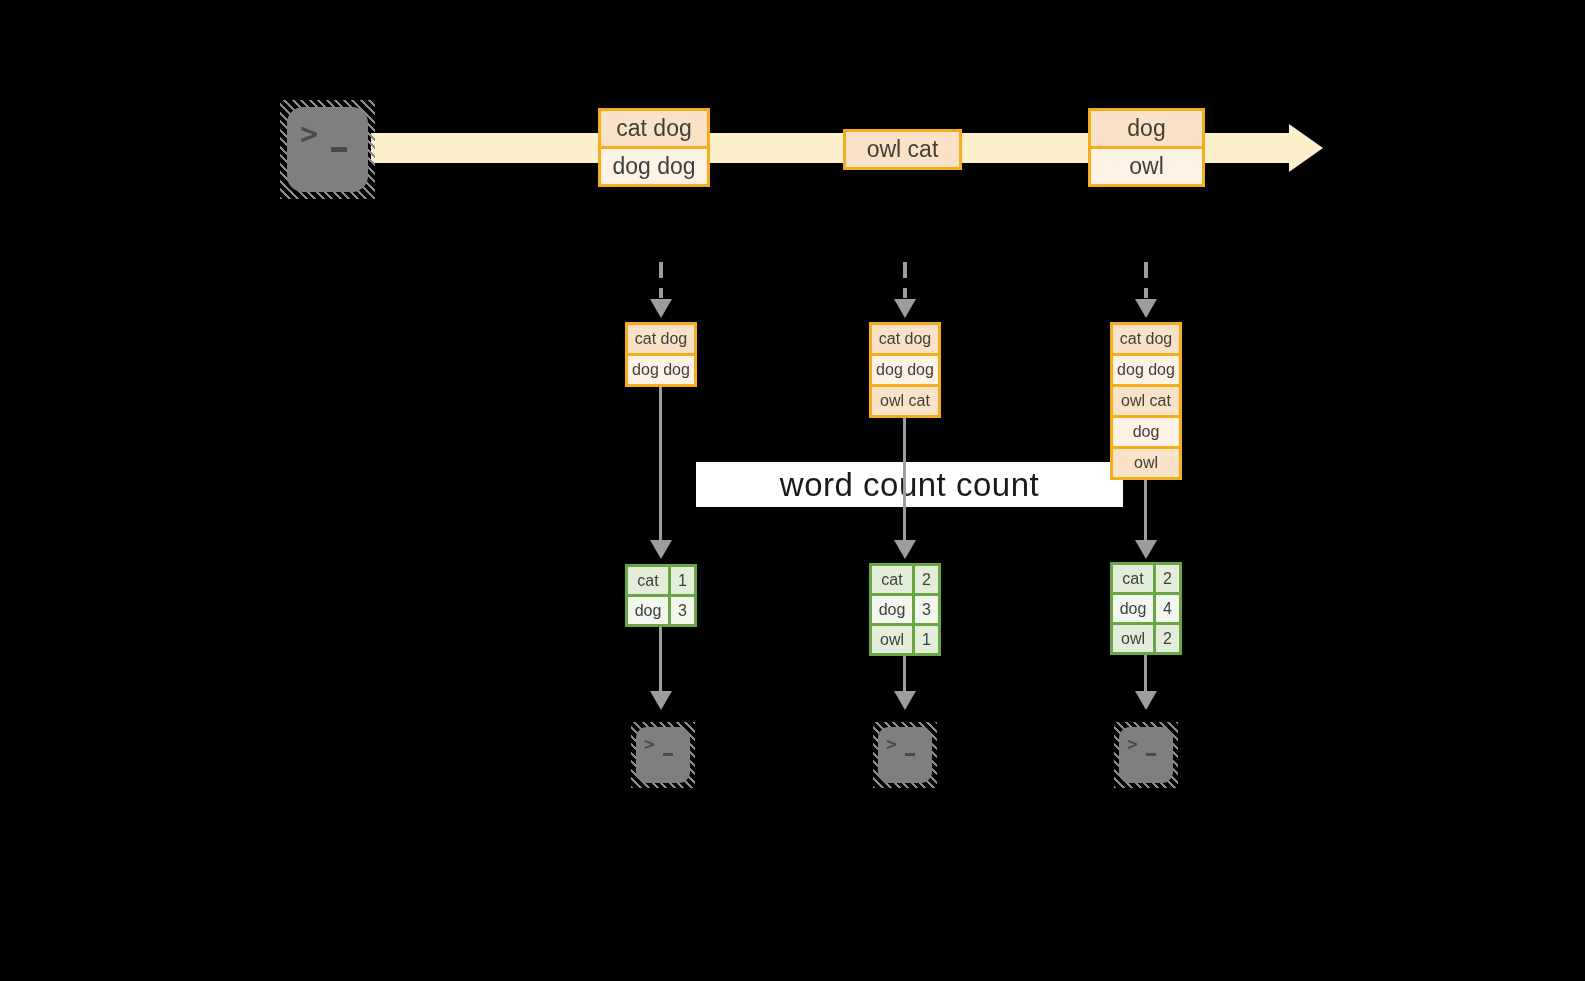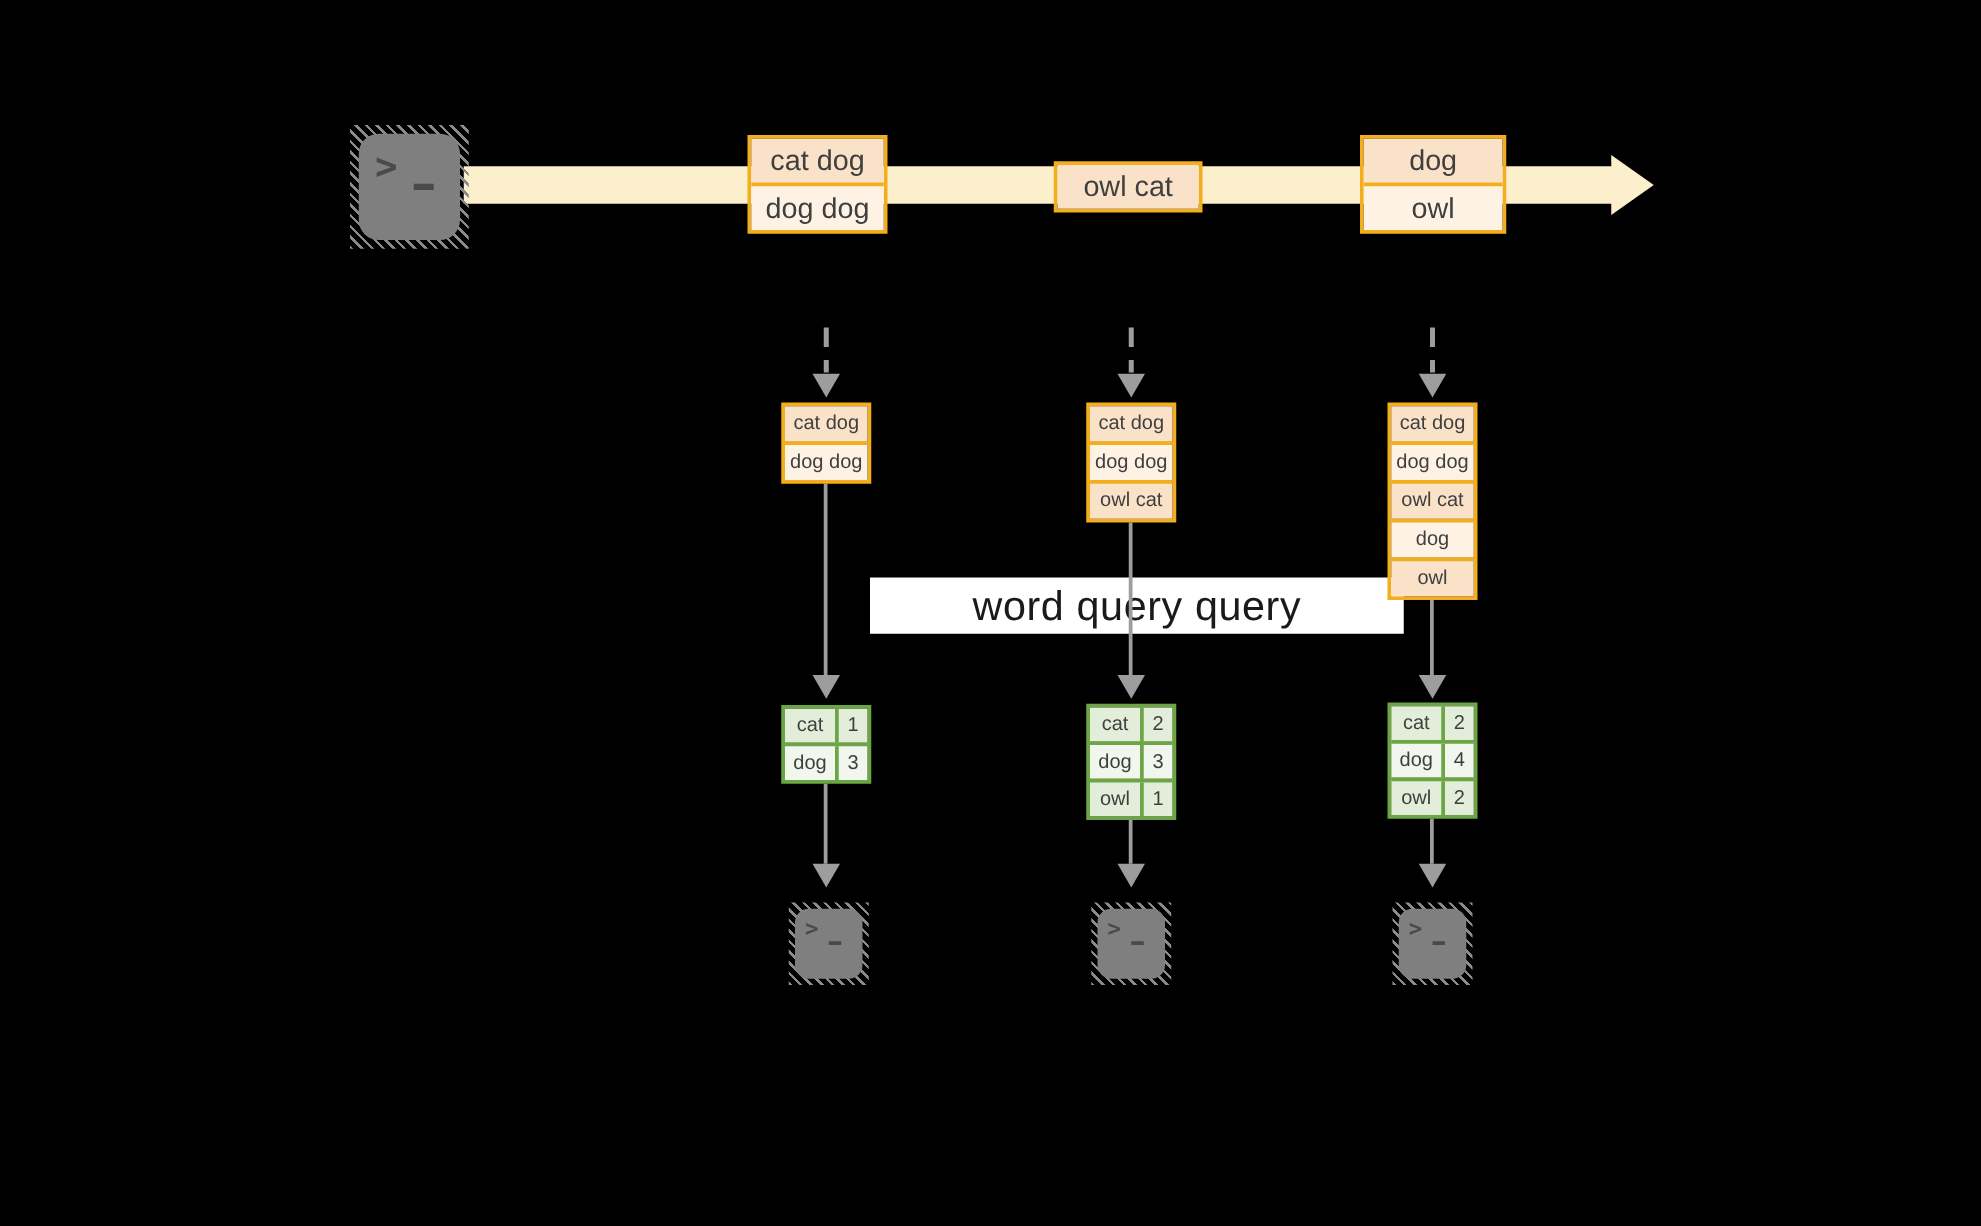--- a/index.html
+++ b/index.html
@@ -107,21 +107,21 @@
     </div>
   <div class="state-box" style="left:1110px;top:322px;">
       <div class="cell fill-a">cat dog</div>
       <div class="cell fill-b">dog dog</div>
       <div class="cell fill-a">owl cat</div>
       <div class="cell fill-b">dog</div>
       <div class="cell fill-a">owl</div>
     </div>
 
   <div class="query-band">
-    <span>word query query</span>
+    <span>word count count</span>
   </div>
 
   <div class="conn-line" style="left:659px;top:387px;height:153px;"></div>
   <div class="tri-down" style="left:650px;top:540px;"></div>
   <div class="conn-line" style="left:903px;top:418px;height:122px;"></div>
   <div class="tri-down" style="left:894px;top:540px;"></div>
   <div class="conn-line" style="left:1144px;top:480px;height:60px;"></div>
   <div class="tri-down" style="left:1135px;top:540px;"></div>
 
   <div class="count-table" style="left:625px;top:564px;">

